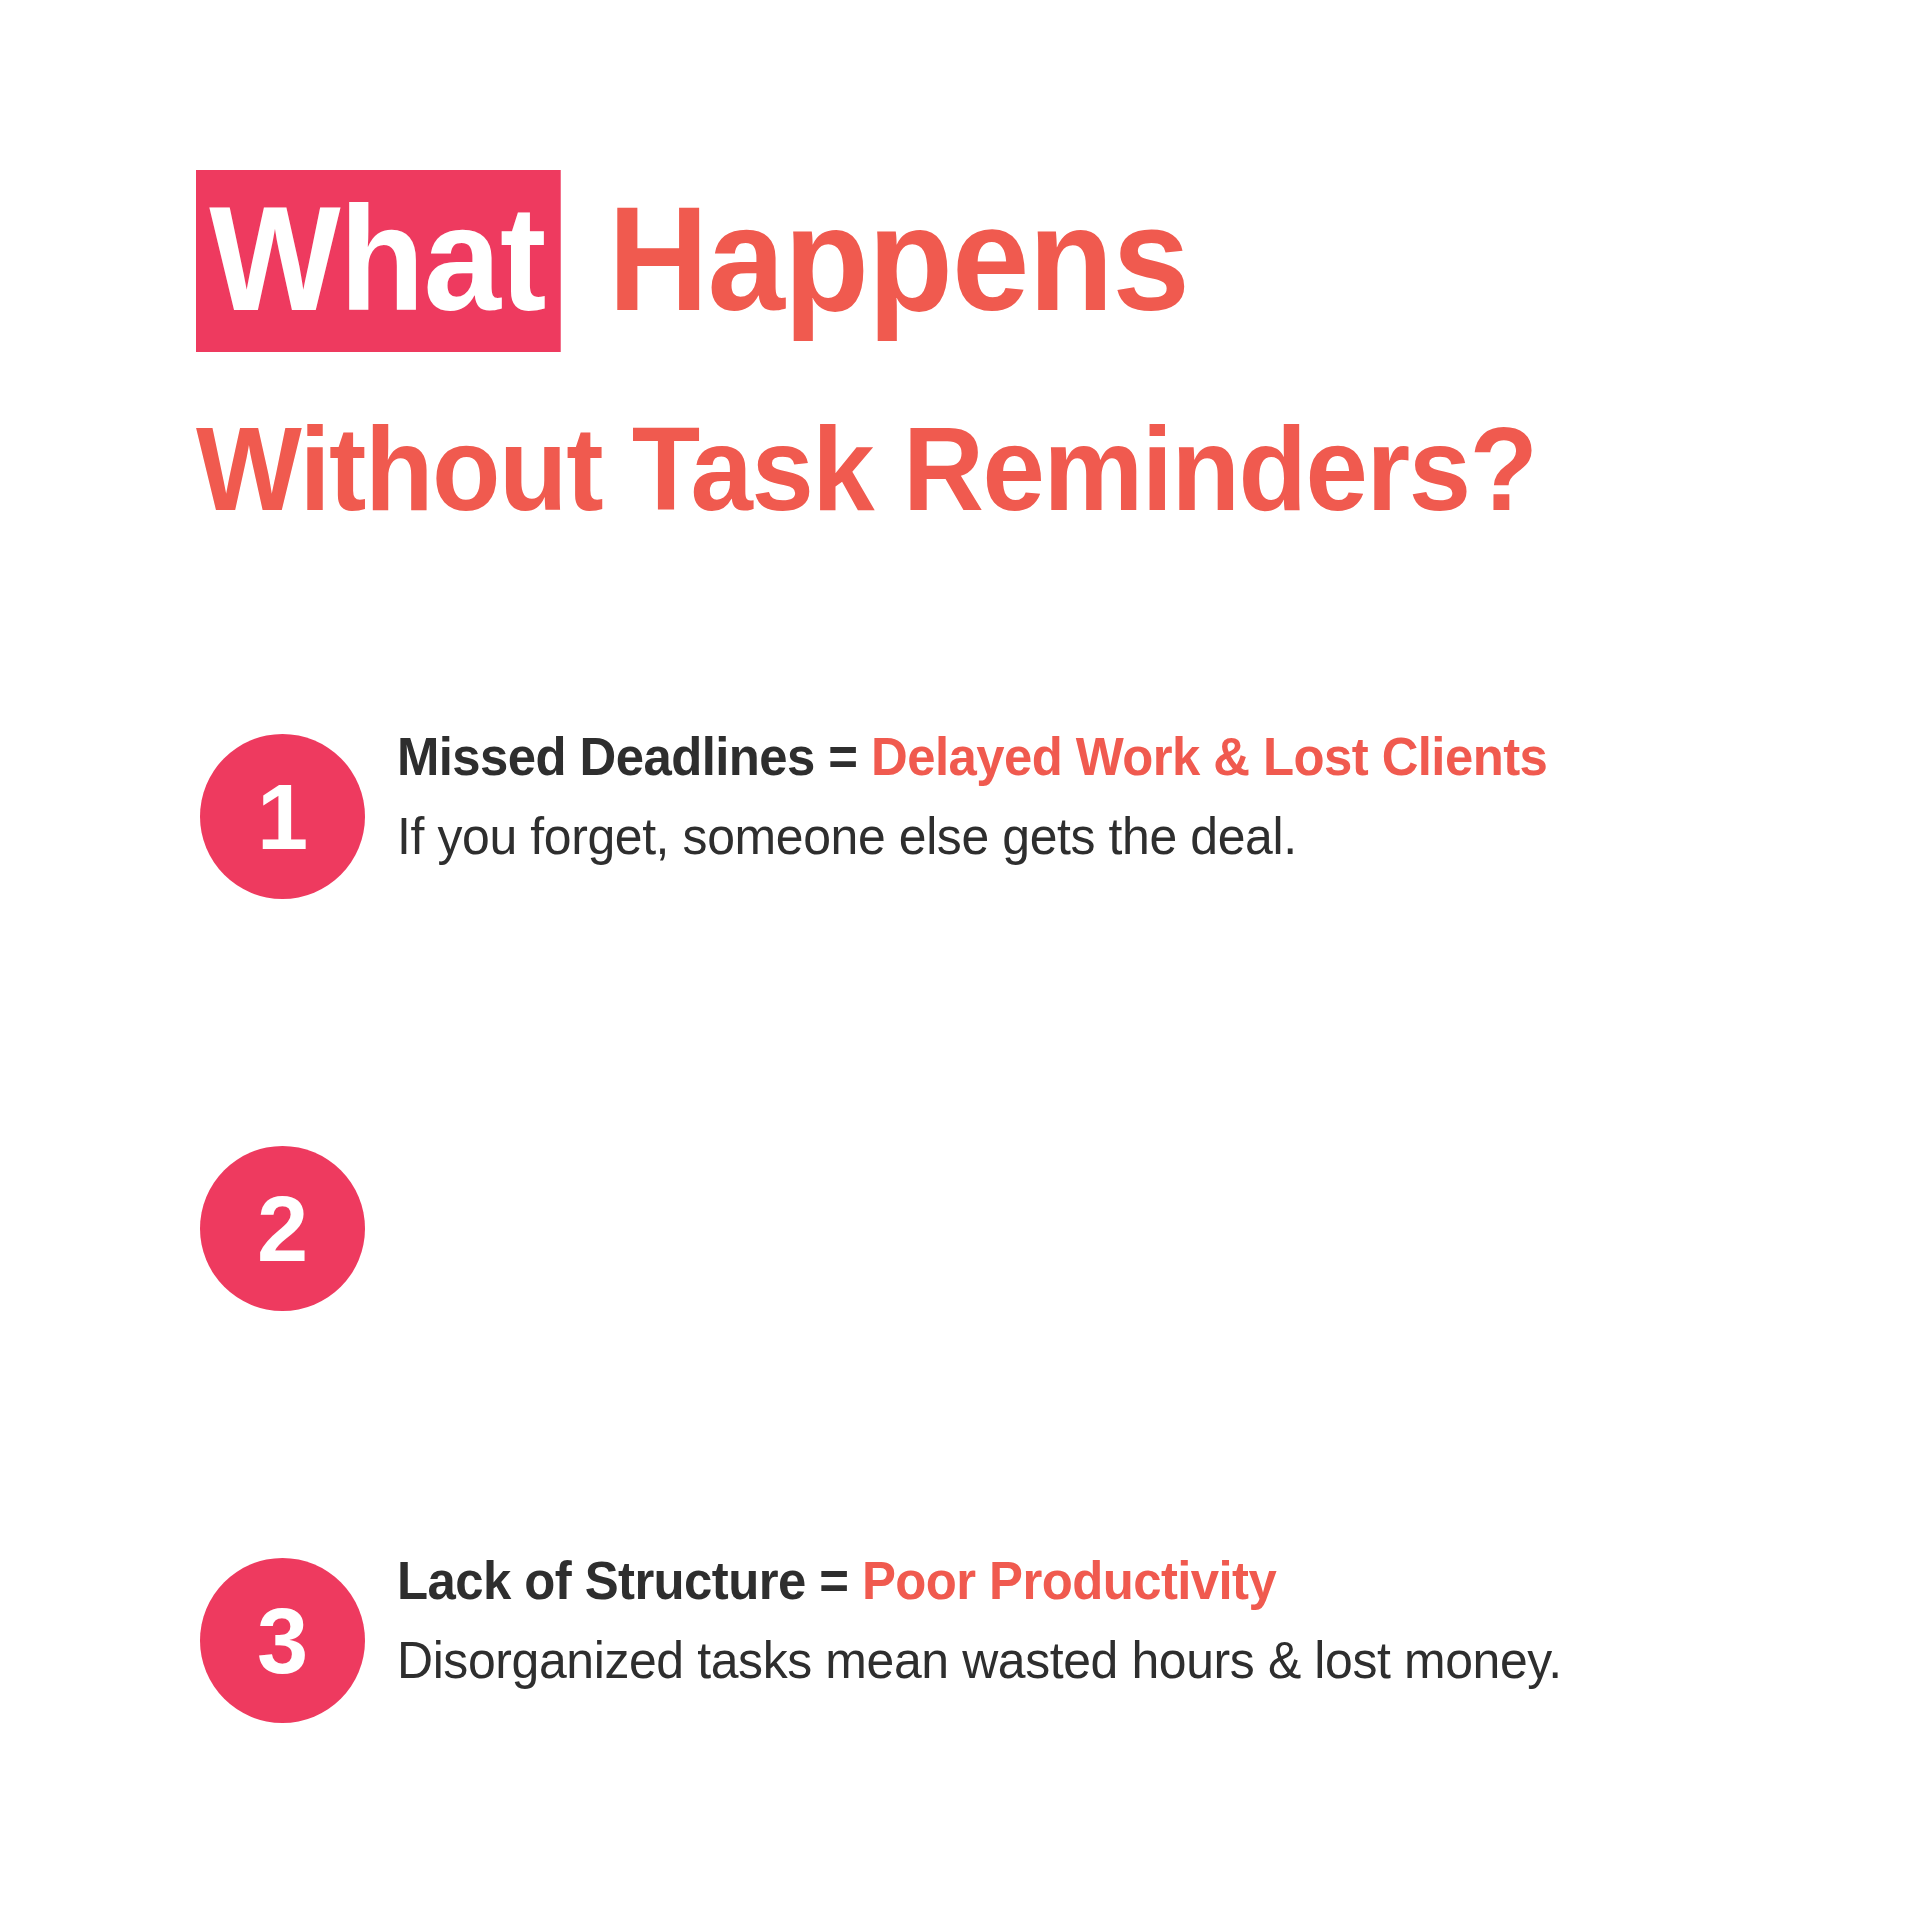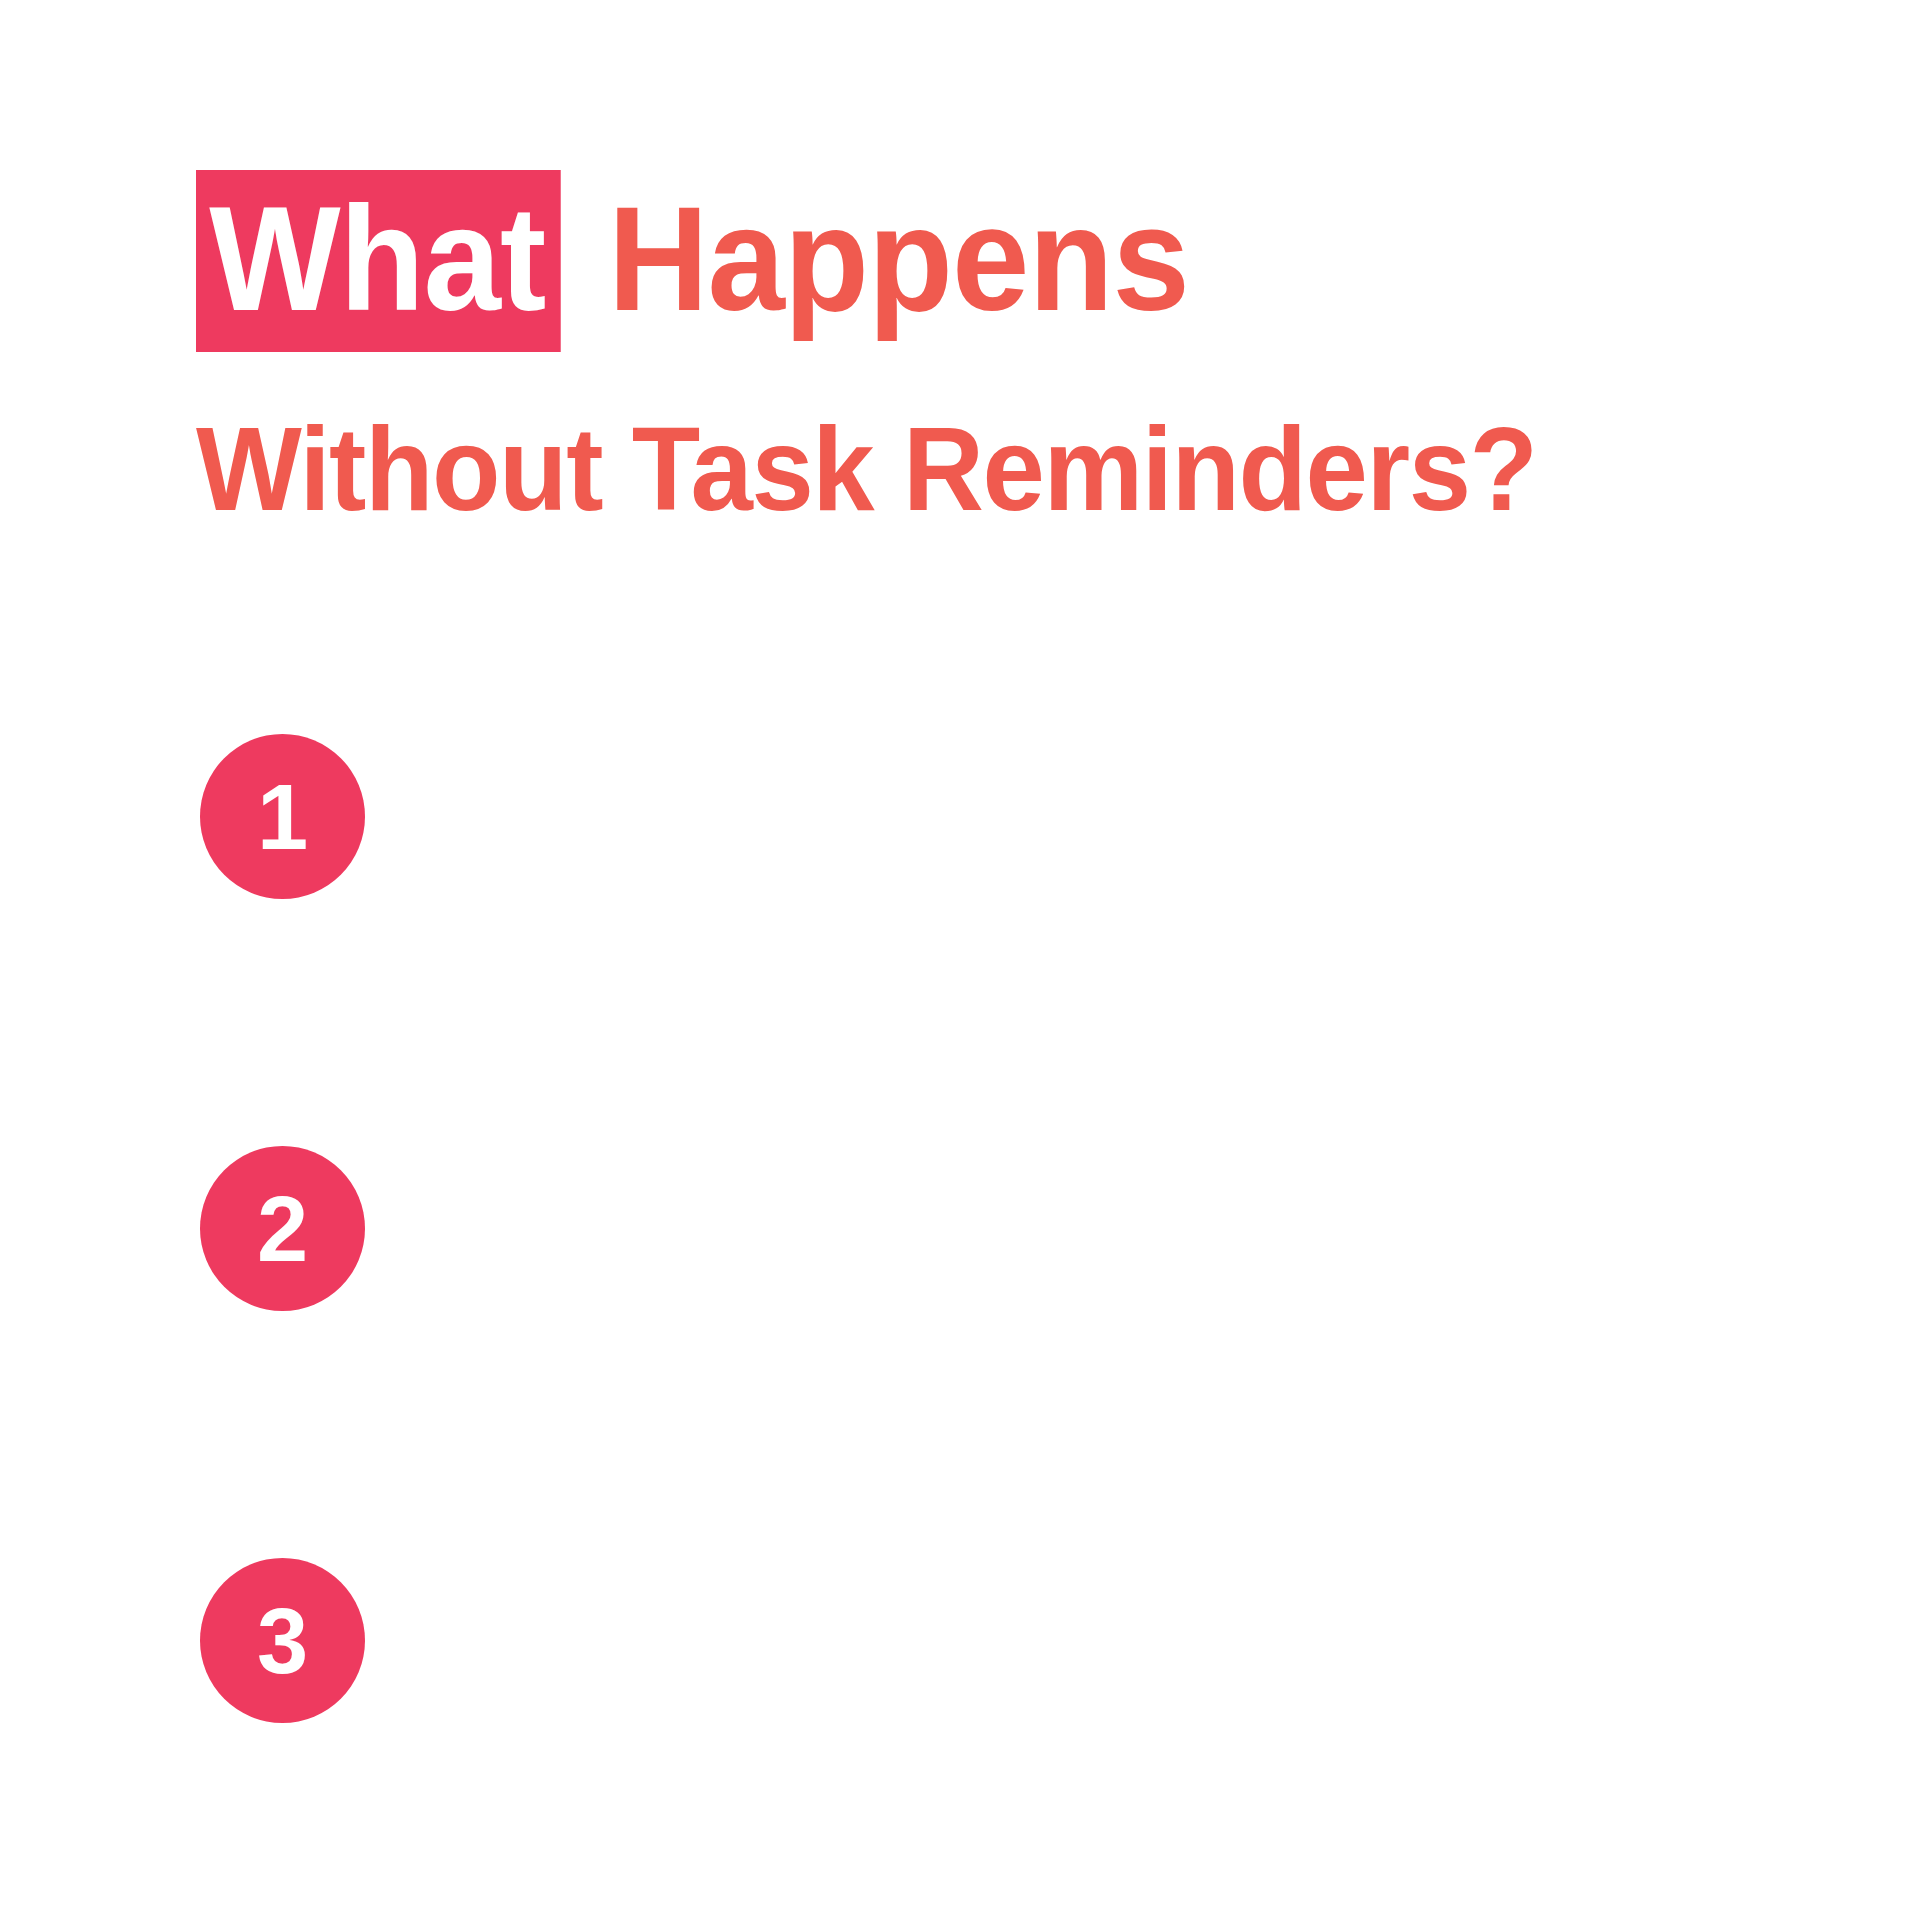--- a/index.html
+++ b/index.html
@@ -155,25 +155,37 @@
       <span class="hl-mark">What</span>
       <span class="hl-plain">Happens</span>
     </div>
     <div class="heading-line-2">Without Task Reminders?</div>
   </div>
 
   <div class="items">
 
     <div class="item">
       <div class="badge">1</div>
+      <div class="item-text">
+        <div class="item-title">
+          <span>Missed Deadlines</span><span class="eq"> = </span><span class="accent">Delayed Work &amp; Lost Clients</span>
+        </div>
+        <div class="item-sub">If you forget, someone else gets the deal.</div>
+      </div>
     </div>
 
     <div class="item">
       <div class="badge">2</div>
     </div>
 
     <div class="item">
       <div class="badge">3</div>
+      <div class="item-text">
+        <div class="item-title">
+          <span>Lack of Structure</span><span class="eq"> = </span><span class="accent">Poor Productivity</span>
+        </div>
+        <div class="item-sub">Disorganized tasks mean wasted hours &amp; lost money.</div>
+      </div>
     </div>
 
   </div>
 
 </div>
 
 </body></html>

